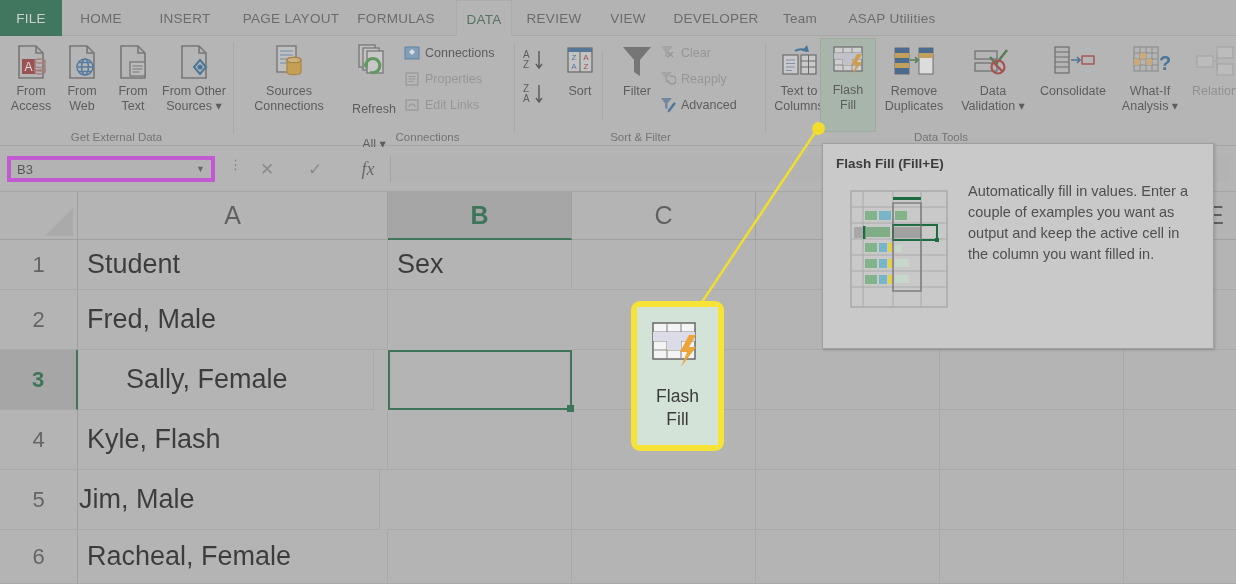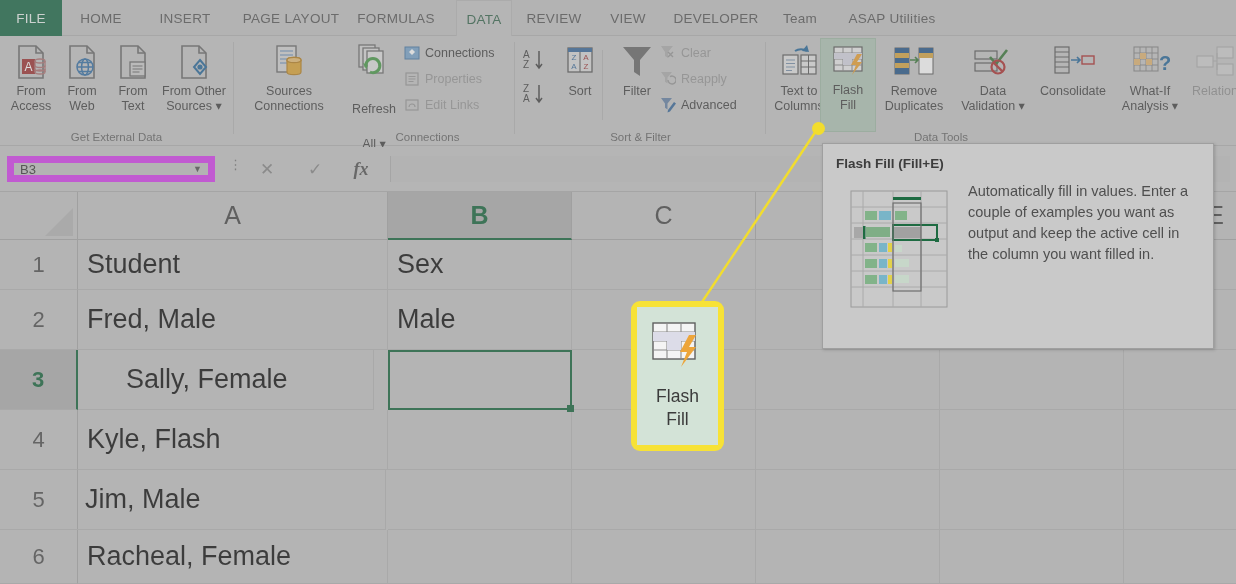--- a/index.html
+++ b/index.html
@@ -70,21 +70,21 @@
     border: 1px solid #a4bcaa;
   }
 
   
   .fbar {
     position: absolute; left: 0; top: 147px; width: 1236px; height: 45px;
     background: #c8c8c8; border-bottom: 1px solid #b0b0b0;
   }
   .namebox {
     position: absolute; left: 7px; top: 9px; width: 208px; height: 26px;
-    background: #c4c4c4; border: 7px solid #d946ef;
+    background: #c4c4c4; border: 4px solid #d946ef;
     display: flex; align-items: center; padding: 0 6px;
     font-size: 13px; color: #3f3f3f;
   }
   .namebox .caret { margin-left: auto; font-size: 9px; color: #5a5a5a; }
   .fbar-dots {
     position: absolute; left: 229px; top: 14px; font-size: 13px; color: #7a7a7a;
     letter-spacing: 0; line-height: 7px; width: 6px; text-align: center;
   }
   .fbtn {
     position: absolute; top: 9px; width: 36px; height: 26px;
@@ -547,21 +547,21 @@
       <span>B3</span>
       <span class="caret">▼</span>
     </div>
     <div class="fbar-dots">⋮</div>
     <div class="fbtn" style="left:249px;">
         <span>✕</span>
       </div>
     <div class="fbtn" style="left:297px;">
         <span>✓</span>
       </div>
-    <div class="fbtn fxbtn" style="left:343px;font-weight:bold;">
+    <div class="fbtn fxbtn" style="left:350px;">
         <span>fx</span>
       </div>
     <div class="fbar-input"><span></span></div>
   </div>
 
   <div class="grid">
 
     <div class="corner">
         <div class="corner-tri"></div>
       </div>
@@ -595,23 +595,20 @@
     <div class="cell" style="left:572px;top:48px;width:184px;height:50px;"></div>
     <div class="cell" style="left:756px;top:48px;width:184px;height:50px;"></div>
     <div class="cell" style="left:940px;top:48px;width:184px;height:50px;"></div>
     <div class="cell" style="left:1124px;top:48px;width:184px;height:50px;"></div>
 
     <div class="rowhdr" style="top:98px;height:60px;">
         <span>2</span>
       </div>
     <div class="cell" style="left:78px;top:98px;width:310px;height:60px;">
         <span>Fred, Male</span>
-      </div>
-    <div class="cell" style="left:388px;top:98px;width:184px;height:60px;">
-        <span>Male</span>
       </div>
     <div class="cell" style="left:572px;top:98px;width:184px;height:60px;"></div>
     <div class="cell" style="left:756px;top:98px;width:184px;height:60px;"></div>
     <div class="cell" style="left:940px;top:98px;width:184px;height:60px;"></div>
     <div class="cell" style="left:1124px;top:98px;width:184px;height:60px;"></div>
 
     <div class="rowhdr sel" style="top:158px;height:60px;">
         <span>3</span>
       </div>
     <div class="cell" style="left:78px;top:158px;width:296px;height:60px;padding-left:48px;">
@@ -633,21 +630,21 @@
       </div>
     <div class="cell" style="left:388px;top:218px;width:184px;height:60px;"></div>
     <div class="cell" style="left:572px;top:218px;width:184px;height:60px;"></div>
     <div class="cell" style="left:756px;top:218px;width:184px;height:60px;"></div>
     <div class="cell" style="left:940px;top:218px;width:184px;height:60px;"></div>
     <div class="cell" style="left:1124px;top:218px;width:184px;height:60px;"></div>
 
     <div class="rowhdr" style="top:278px;height:60px;">
         <span>5</span>
       </div>
-    <div class="cell" style="left:76px;top:278px;width:310px;height:60px;align-items:center;">
+    <div class="cell" style="left:70px;top:278px;width:310px;height:60px;align-items:center;">
         <span>Jim, Male</span>
       </div>
     <div class="cell" style="left:388px;top:278px;width:184px;height:60px;"></div>
     <div class="cell" style="left:572px;top:278px;width:184px;height:60px;"></div>
     <div class="cell" style="left:756px;top:278px;width:184px;height:60px;"></div>
     <div class="cell" style="left:940px;top:278px;width:184px;height:60px;"></div>
     <div class="cell" style="left:1124px;top:278px;width:184px;height:60px;"></div>
 
     <div class="rowhdr" style="top:338px;height:54px;">
         <span>6</span>

